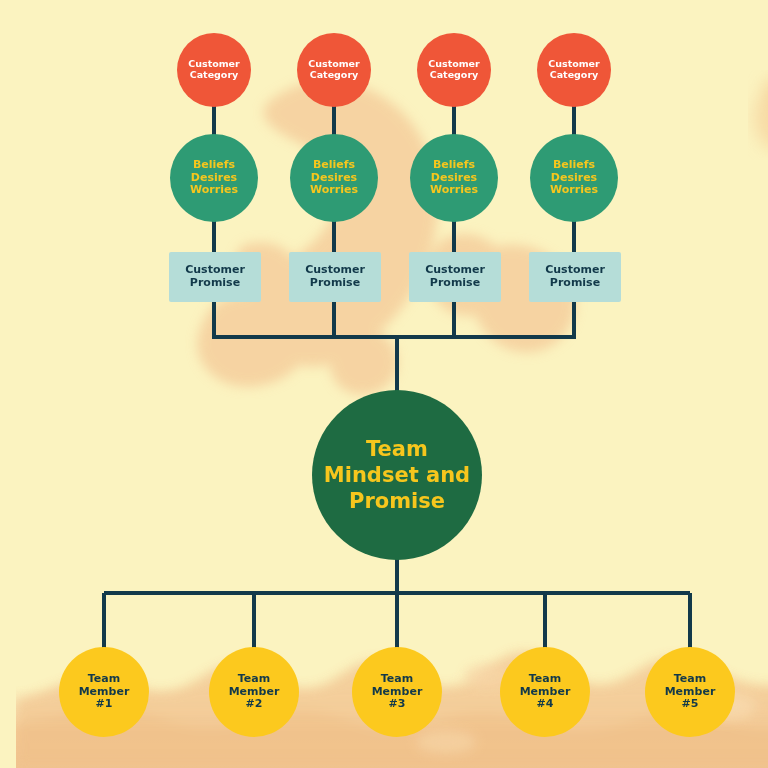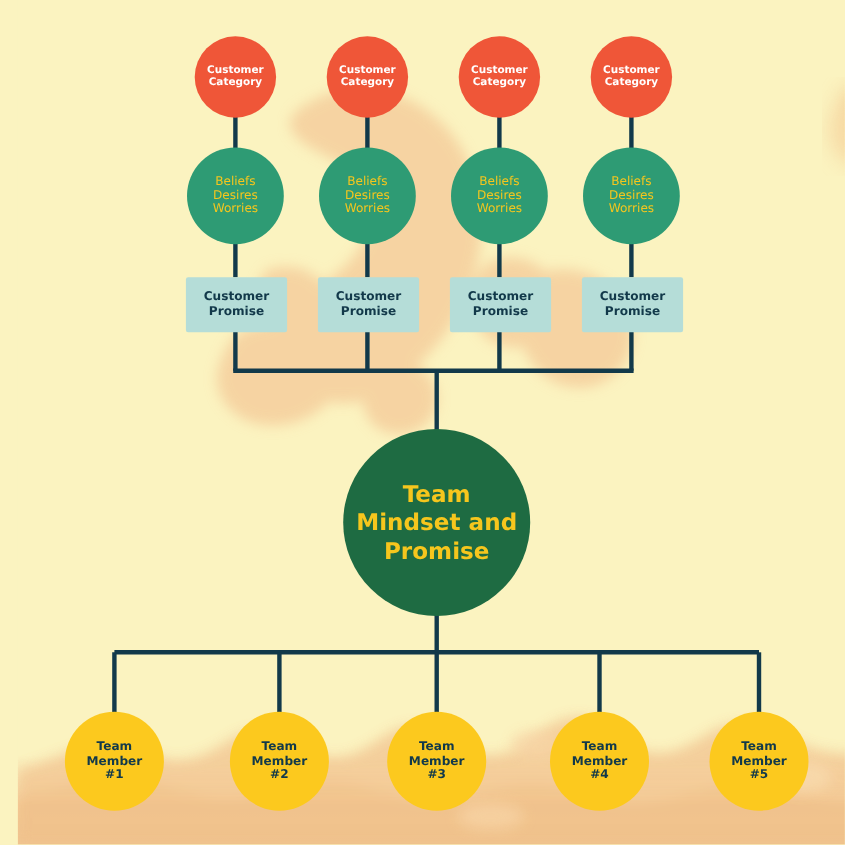--- a/index.html
+++ b/index.html
@@ -54,21 +54,21 @@
     color: #FFFFFF;
     font-size: 9.5px;
     font-weight: bold;
   }
 
   .n-beliefs {
     width: 88px; height: 88px;
     background: #2E9B74;
     color: #F6C61D;
     font-size: 11px;
-    font-weight: normal;
+    font-weight: bold;
   }
 
   .n-promise {
     width: 92px; height: 50px;
     background: #B5DDD8;
     color: #12394A;
     font-size: 11px;
     font-weight: bold;
     border-radius: 2px;
   }

